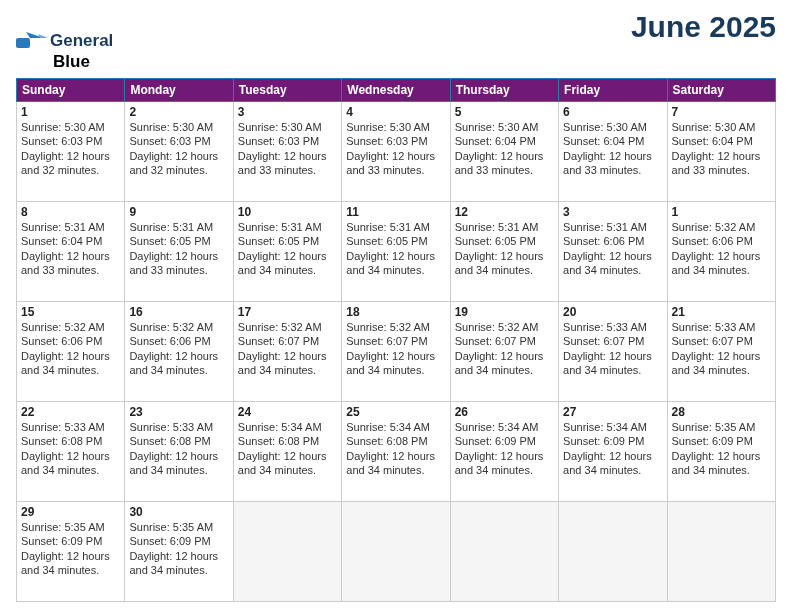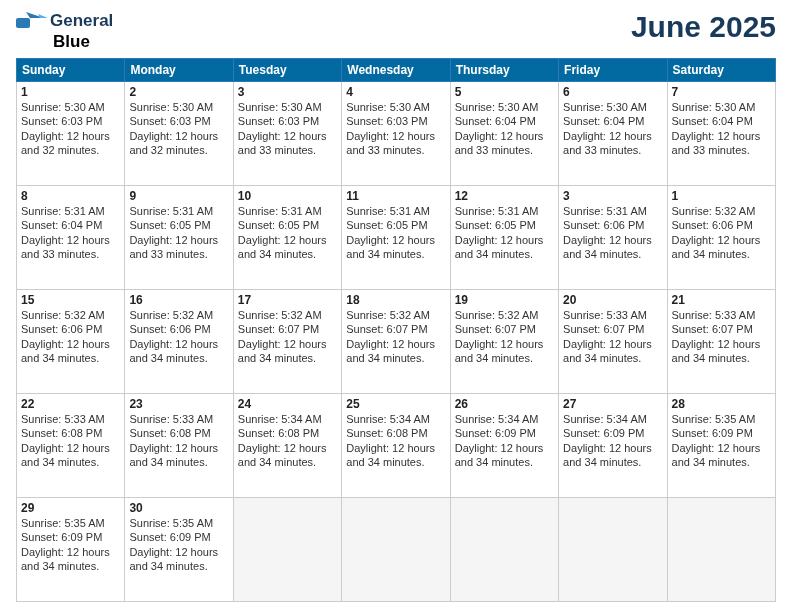--- a/index.html
+++ b/index.html
@@ -25,20 +25,21 @@
     }
     .logo {
       display: flex;
       flex-direction: column;
       align-items: flex-start;
     }
     .logo-row {
       display: flex;
       align-items: center;
       gap: 2px;
+      margin-top: 20px;
     }
     .title-block {
       text-align: right;
       margin-left: 15px;
     }
     .cal-title {
       font-size: 30px;
       font-weight: bold;
       color: #1a3a5c;
     }
@@ -46,21 +47,21 @@
       font-size: 13px;
       color: #333;
     }
     .calendar {
       width: 100%;
       border-collapse: collapse;
       flex: 1;
       table-layout: fixed;
     }
     .calendar th {
-      background-color: #0369a1;
+      background-color: #701a75;
       color: #fff;
       font-size: 12px;
       font-weight: bold;
       text-align: left;
       padding: 4px 5px;
       border: 1px solid #2a7ab8;
     }
     .calendar td {
       border: 1px solid #ccc;
       vertical-align: top;

